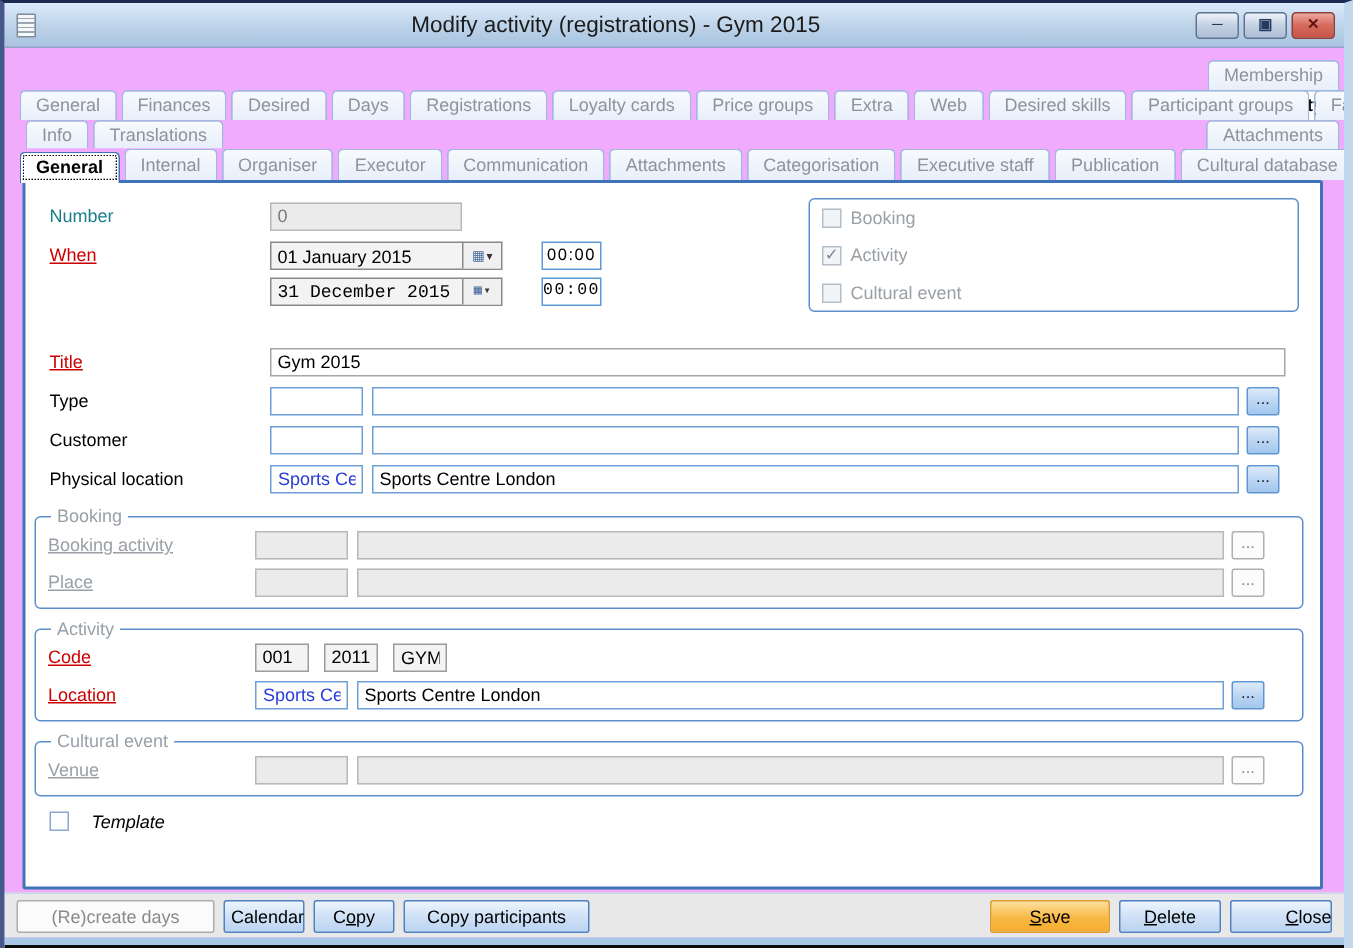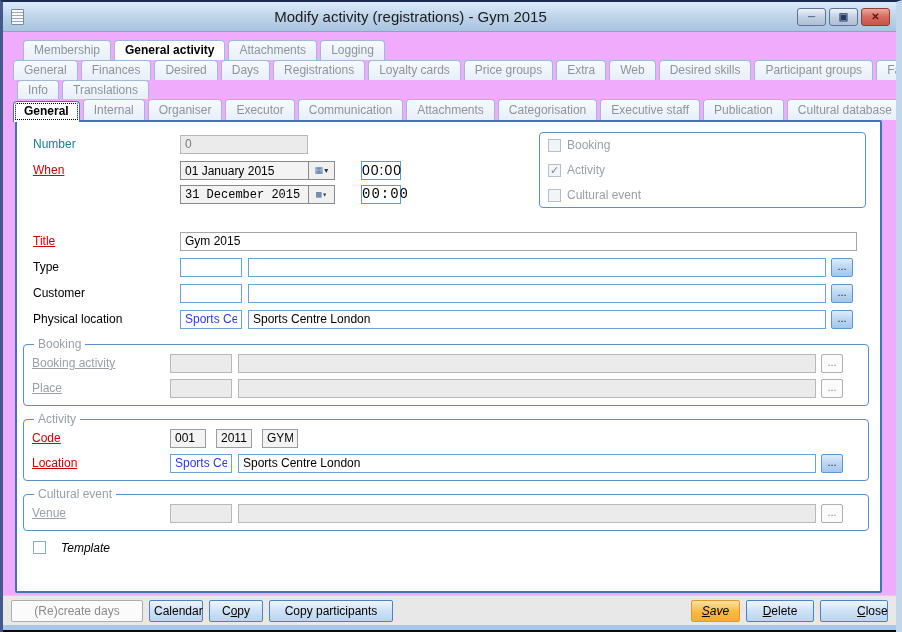--- a/index.html
+++ b/index.html
@@ -33,21 +33,21 @@
     font-weight: bold; cursor: default;
   }
   .win-btn.close {
     border-color: #8e3c34; color: #5e1410;
     background: linear-gradient(#eda79e, #d66a5d 50%, #c85548);
   }
 
   
   .tabs-area { padding: 8px 0 0 0; }
   .tab-row { display: flex; align-items: flex-end; position: relative; }
-  .tab-row.r1 { padding-left: 20px; height: 20px; }
+  .tab-row.r1 { padding-left: 20px; height: 20px; flex-direction: column; }
   .tab-row.r2 { padding-left: 10px; height: 20px; }
   .tab-row.r3 { padding-left: 14px; height: 19px; }
   .tab-row.r4 { padding-left: 10px; height: 21px; z-index: 3; }
   .tab {
     border: 1px solid #9db9dd; border-bottom: none;
     border-radius: 4px 4px 0 0;
     background: linear-gradient(#f7fafd, #e8effa);
     color: #8b949c; font-size: 12px; padding: 2px 10px 3px;
     margin-right: 3px; white-space: nowrap; cursor: default; height: 100%;
     display: flex; align-items: center;
@@ -95,21 +95,21 @@
   .datefield .dval { flex: 1; padding: 2px 4px; color: #000; white-space: nowrap; overflow: hidden; }
   .cal-btn {
     width: 26px; border-left: 1px solid #8a8a8a; background: #f0f0f0;
     display: flex; align-items: center; justify-content: center; gap: 1px;
     font-size: 9px; color: #4a6fa0; cursor: default;
   }
   .cal-btn .arrow { color: #333; font-size: 8px; }
   .timefield {
     width: 40px; height: 19px; margin-left: 26px;
     border: 1px solid #5b9bd5; background: #fff; color: #000;
-    text-align: center; font-size: 14px; letter-spacing: 1px; line-height: 17px;
+    text-align: center; font-size: 11px; letter-spacing: 1px; line-height: 17px;
   }
 
   .browse {
     width: 22px; height: 19px; margin-left: 5px;
     border: 1px solid #5e96d2; border-radius: 2px;
     background: linear-gradient(#ddebfa, #bcd6f3 50%, #a3c7ee);
     color: #1b1b1b; font-size: 11px; line-height: 14px; text-align: center; cursor: default;
   }
   .browse.off {
     border-color: #b0b0b0; background: #fbfbfb; color: #8a8a8a;
@@ -158,21 +158,21 @@
   .fbtn.off { border-color: #adadad; background: #fbfbfb; color: #8a8a8a; }
   .fbtn.save {
     border-color: #e0992d;
     background: linear-gradient(#fde1a0, #fbc椀) ;
     background: linear-gradient(#fde1a0, #f9b843 55%, #f6ad2e);
   }
   .b-recreate { width: 132px; }
   .b-calendar { width: 54px; }
   .b-copy { width: 54px; }
   .b-copypart { width: 124px; }
-  .b-save { width: 49px; margin-left: auto; font-style: italic; }
+  .b-save { width: 80px; margin-left: auto; }
   .b-delete { width: 68px; }
   .b-close { width: 68px; padding-left: 36px; }
 
   .strip-blue { height: 5px; background: #a9c7e7; }
   .strip-dark { height: 4px; background: #0a0a0a; }
 </style>
 </head>
 <body>
 
 <div class="window">

